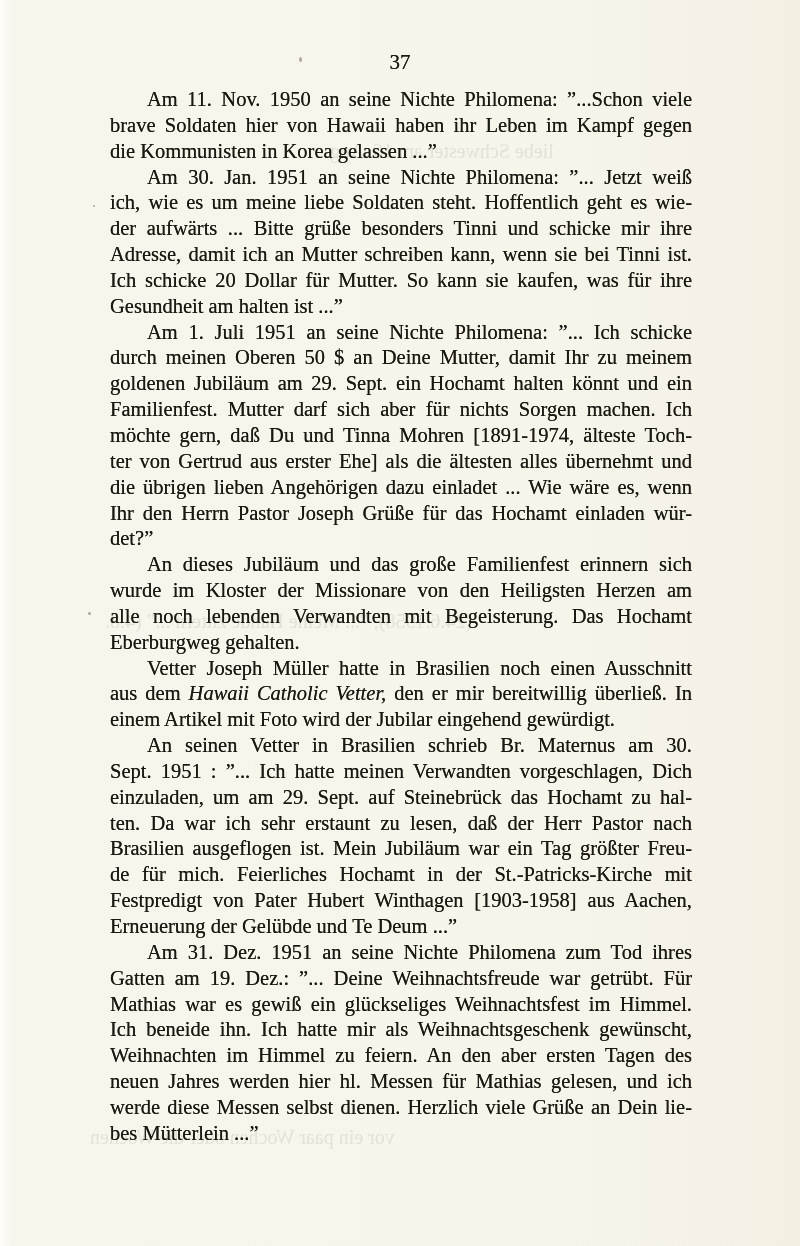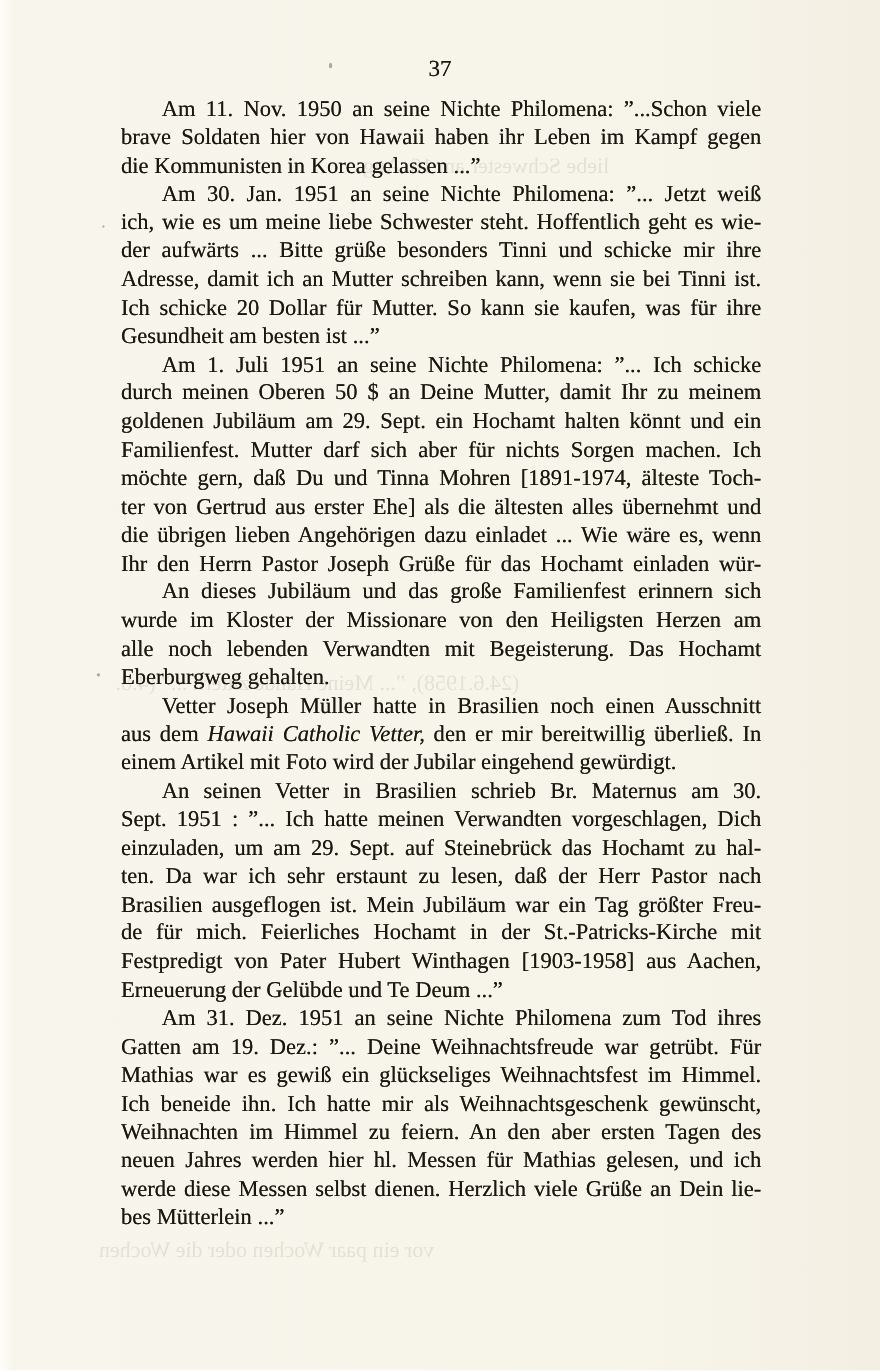--- a/index.html
+++ b/index.html
@@ -50,36 +50,37 @@
   <div class="body-text">
 
     <div>
       <div class="line first">Am 11. Nov. 1950 an seine Nichte Philomena: ”...Schon viele</div>
       <div class="line">brave Soldaten hier von Hawaii haben ihr Leben im Kampf gegen</div>
       <div class="line last">die Kommunisten in Korea gelassen ...”</div>
     </div>
 
     <div>
       <div class="line first">Am 30. Jan. 1951 an seine Nichte Philomena: ”... Jetzt weiß</div>
-      <div class="line">ich, wie es um meine liebe Schwester steht. Hoffentlich geht es wie-</div>
+      <div class="line">ich, wie es um meine liebe Soldaten steht. Hoffentlich geht es wie-</div>
       <div class="line">der aufwärts ... Bitte grüße besonders Tinni und schicke mir ihre</div>
       <div class="line">Adresse, damit ich an Mutter schreiben kann, wenn sie bei Tinni ist.</div>
       <div class="line">Ich schicke 20 Dollar für Mutter. So kann sie kaufen, was für ihre</div>
-      <div class="line last">Gesundheit am besten ist ...”</div>
+      <div class="line last">Gesundheit am halten ist ...”</div>
     </div>
 
     <div>
       <div class="line first">Am 1. Juli 1951 an seine Nichte Philomena: ”... Ich schicke</div>
       <div class="line">durch meinen Oberen 50 $ an Deine Mutter, damit Ihr zu meinem</div>
       <div class="line">goldenen Jubiläum am 29. Sept. ein Hochamt halten könnt und ein</div>
       <div class="line">Familienfest. Mutter darf sich aber für nichts Sorgen machen. Ich</div>
       <div class="line">möchte gern, daß Du und Tinna Mohren [1891-1974, älteste Toch-</div>
       <div class="line">ter von Gertrud aus erster Ehe] als die ältesten alles übernehmt und</div>
       <div class="line">die übrigen lieben Angehörigen dazu einladet ... Wie wäre es, wenn</div>
       <div class="line">Ihr den Herrn Pastor Joseph Grüße für das Hochamt einladen wür-</div>
+      <div class="line last">det?”</div>
     </div>
 
     <div>
       <div class="line first">An dieses Jubiläum und das große Familienfest erinnern sich</div>
       <div class="line">wurde im Kloster der Missionare von den Heiligsten Herzen am</div>
       <div class="line">alle noch lebenden Verwandten mit Begeisterung. Das Hochamt</div>
       <div class="line last">Eberburgweg gehalten.</div>
     </div>
 
     <div>

